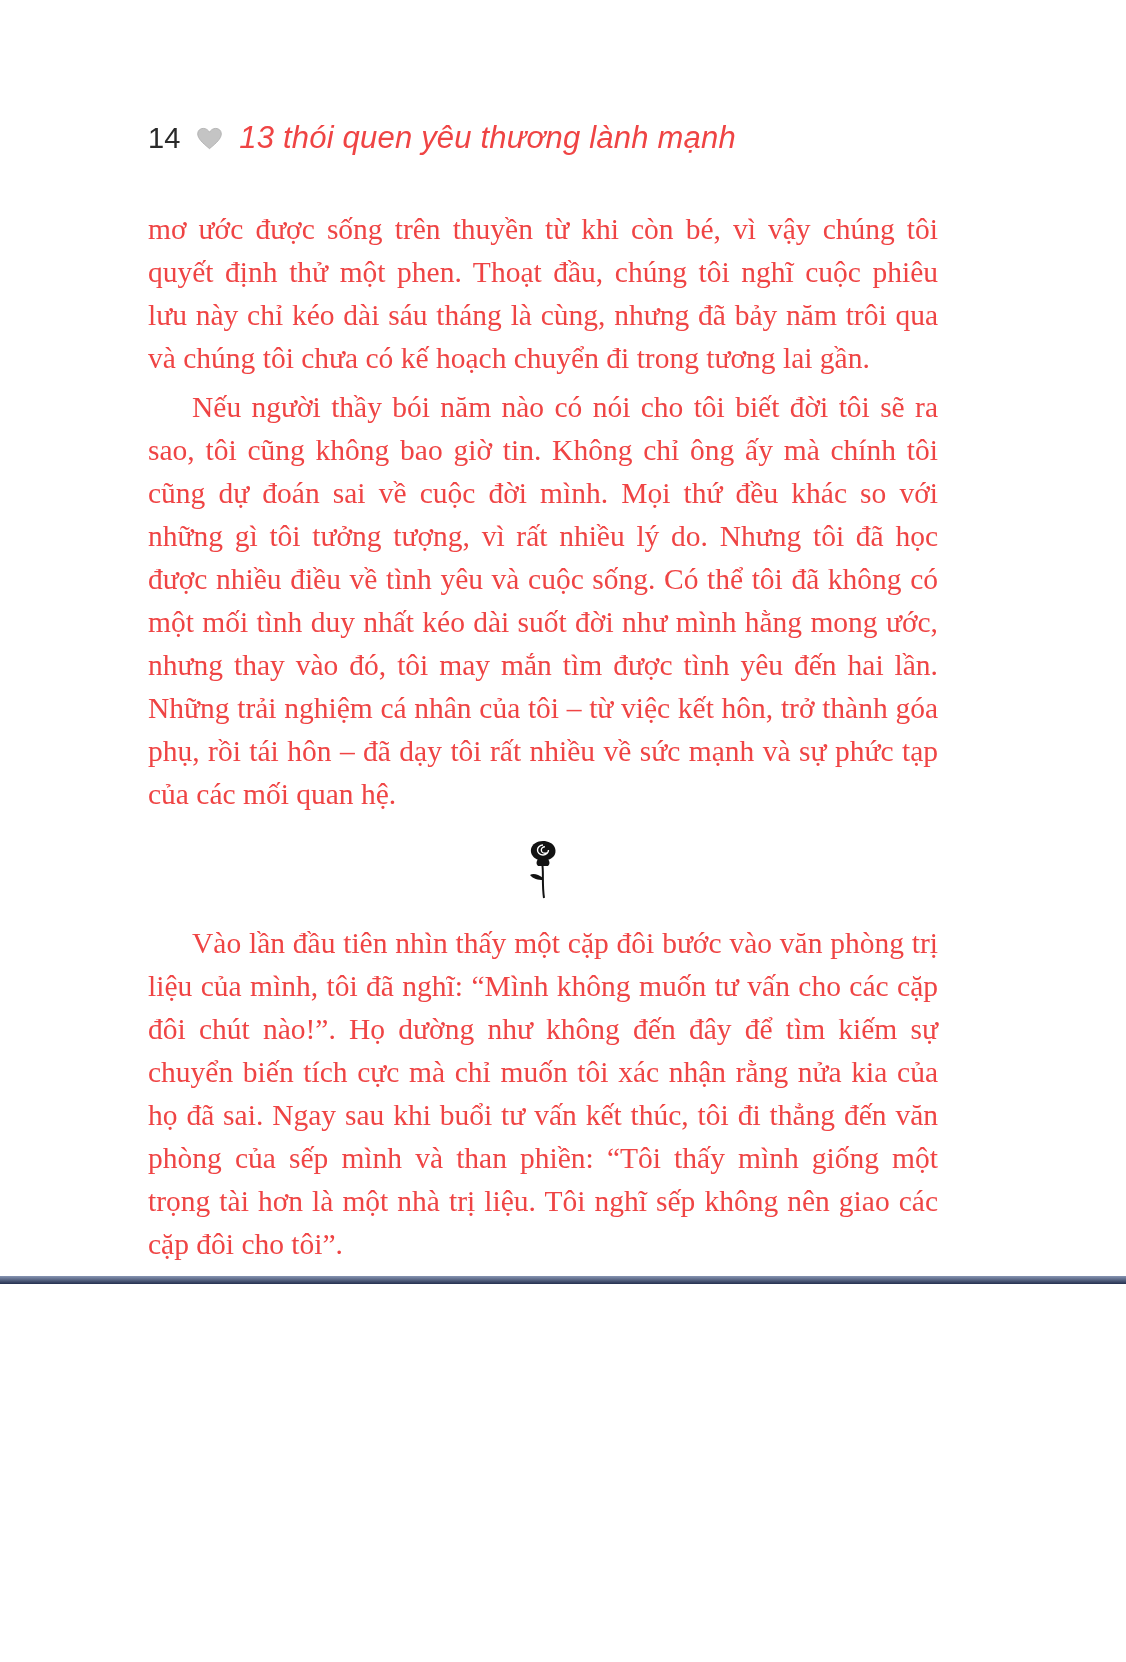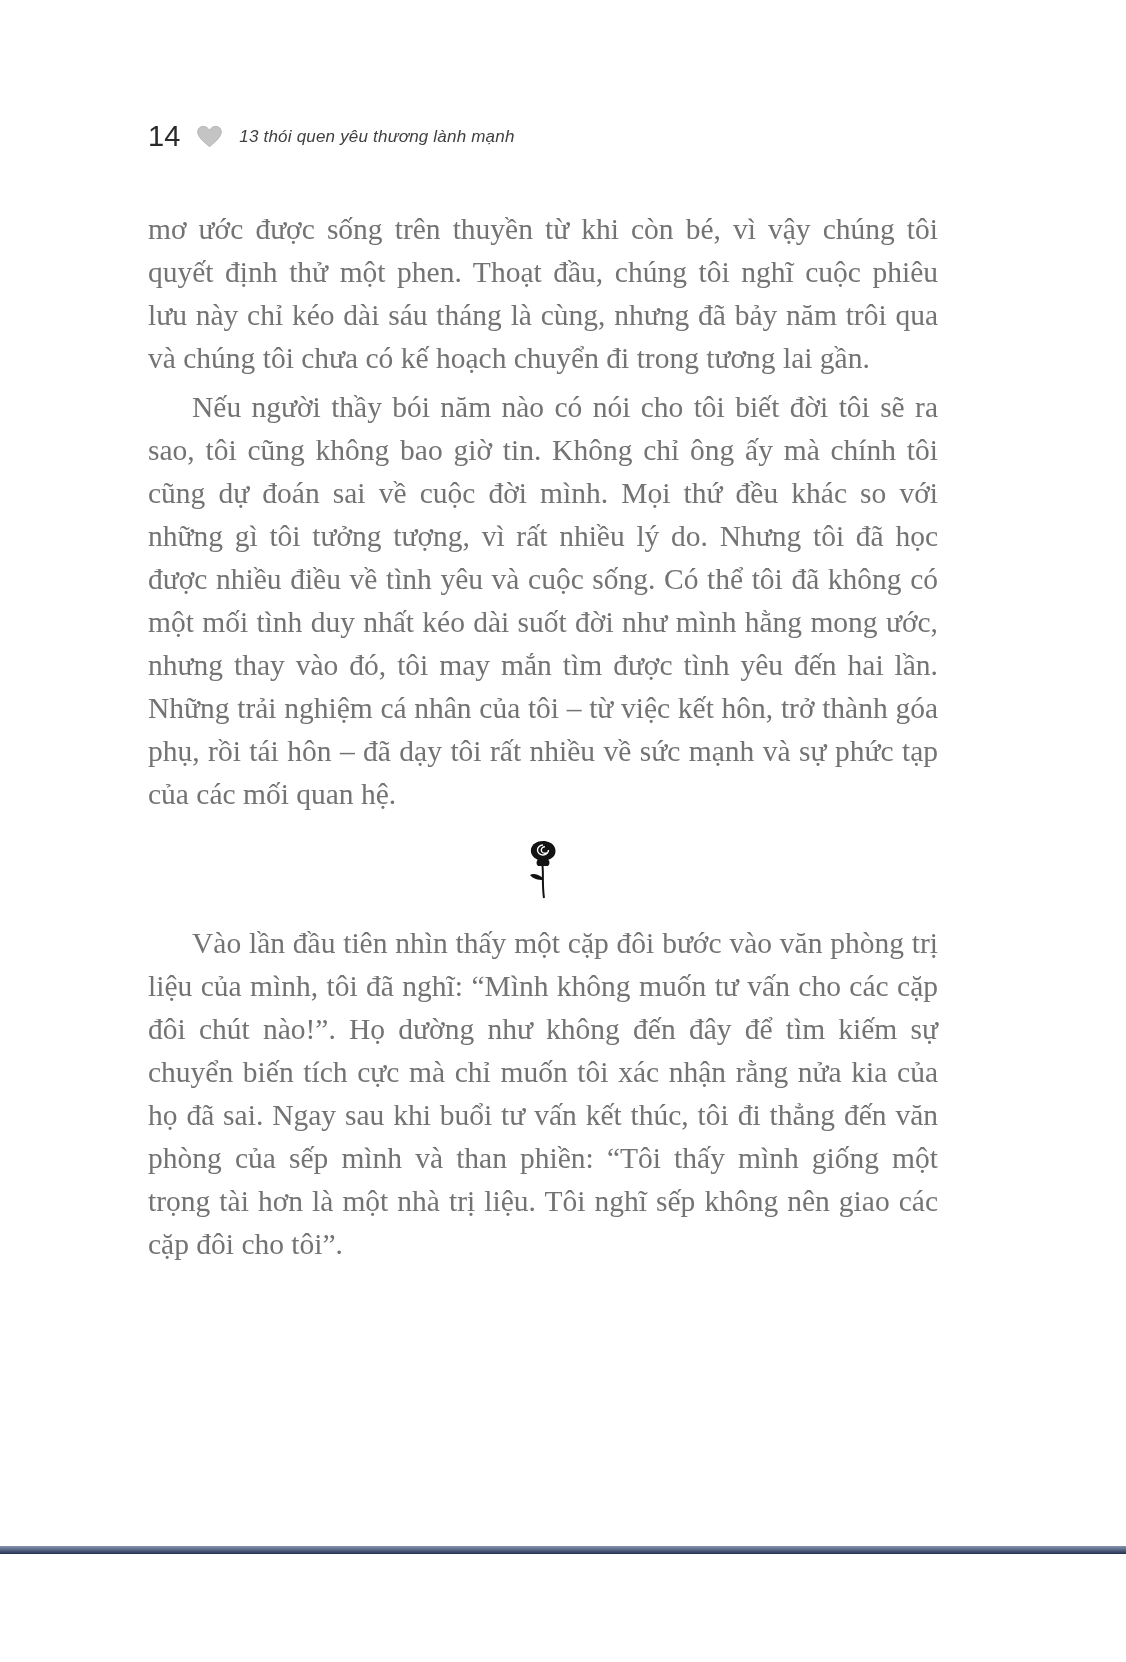--- a/index.html
+++ b/index.html
@@ -3,21 +3,21 @@
 <meta charset="utf-8">
 <style>
   html, body {
     margin: 0;
     padding: 0;
     background: #ffffff;
   }
   .page {
     position: relative;
     width: 1126px;
-    height: 1554px;
+    height: 1284px;
     background: #ffffff;
     overflow: hidden;
     font-family: "Liberation Serif", "DejaVu Serif", serif;
     color: #1c1c1c;
   }
   .header {
     position: absolute;
     top: 120px;
     left: 148px;
     right: 188px;
@@ -31,33 +31,33 @@
     color: #2a2a2a;
   }
   .heart {
     width: 27px;
     height: 25px;
     flex: 0 0 auto;
     display: inline-flex;
   }
   .running-head {
     font-style: italic;
-    font-size: 17px;
-    color: #404040;
+    font-size: 31px;
+    color: #ef4444;
     letter-spacing: 0.2px;
   }
   .bodytext {
     position: absolute;
     top: 208px;
     left: 148px;
     width: 790px;
     font-size: 29.5px;
     line-height: 43px;
     text-align: justify;
-    color: #737373;
+    color: #ef4444;
   }
   .bodytext p {
     margin: 0 0 6px 0;
     text-indent: 44px;
   }
   .bodytext p.first {
     text-indent: 0;
   }
   .ornament {
     text-align: center;

